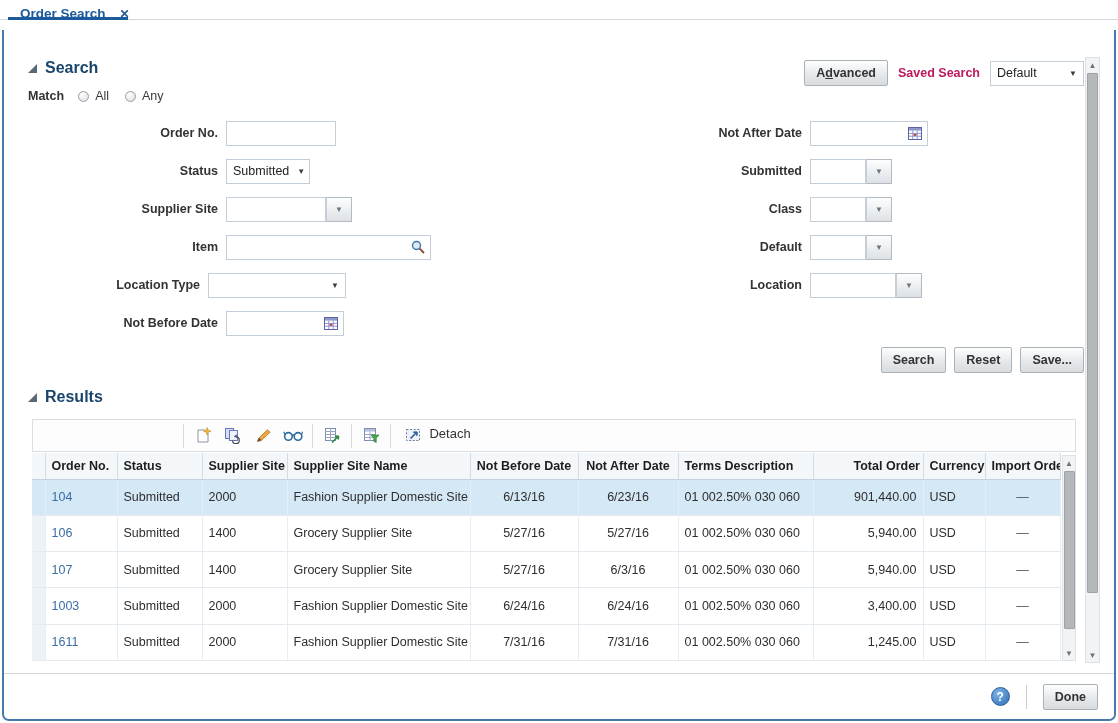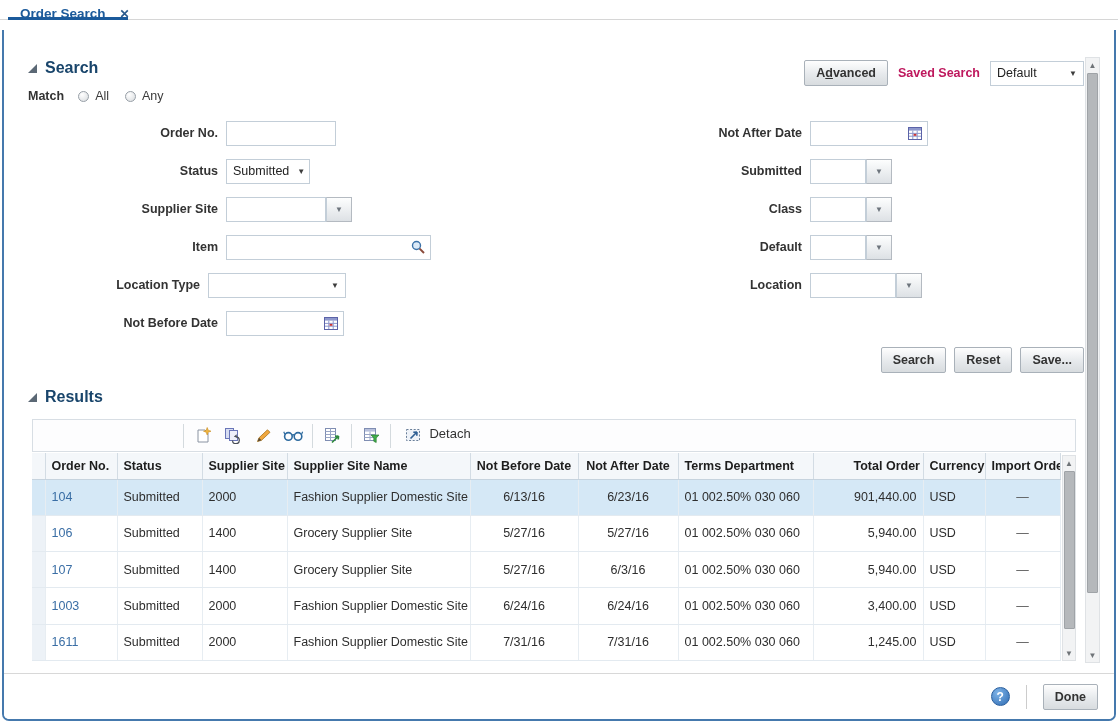--- a/index.html
+++ b/index.html
@@ -346,21 +346,21 @@
       </colgroup>
       <thead>
         <tr>
           <th></th>
           <th class="al">Order No.</th>
           <th class="al">Status</th>
           <th class="al">Supplier Site</th>
           <th class="al">Supplier Site Name</th>
           <th class="ac">Not Before Date</th>
           <th class="ac">Not After Date</th>
-          <th class="al">Terms Department</th>
+          <th class="al">Terms Description</th>
           <th class="ar">Total Order Cost</th>
           <th class="al">Currency</th>
           <th class="ac">Import Order</th>
         </tr>
       </thead>
       <tbody>
         <tr class="selected">
           <td class="selcol"></td>
           <td class="al link">104</td>
           <td class="al">Submitted</td>

